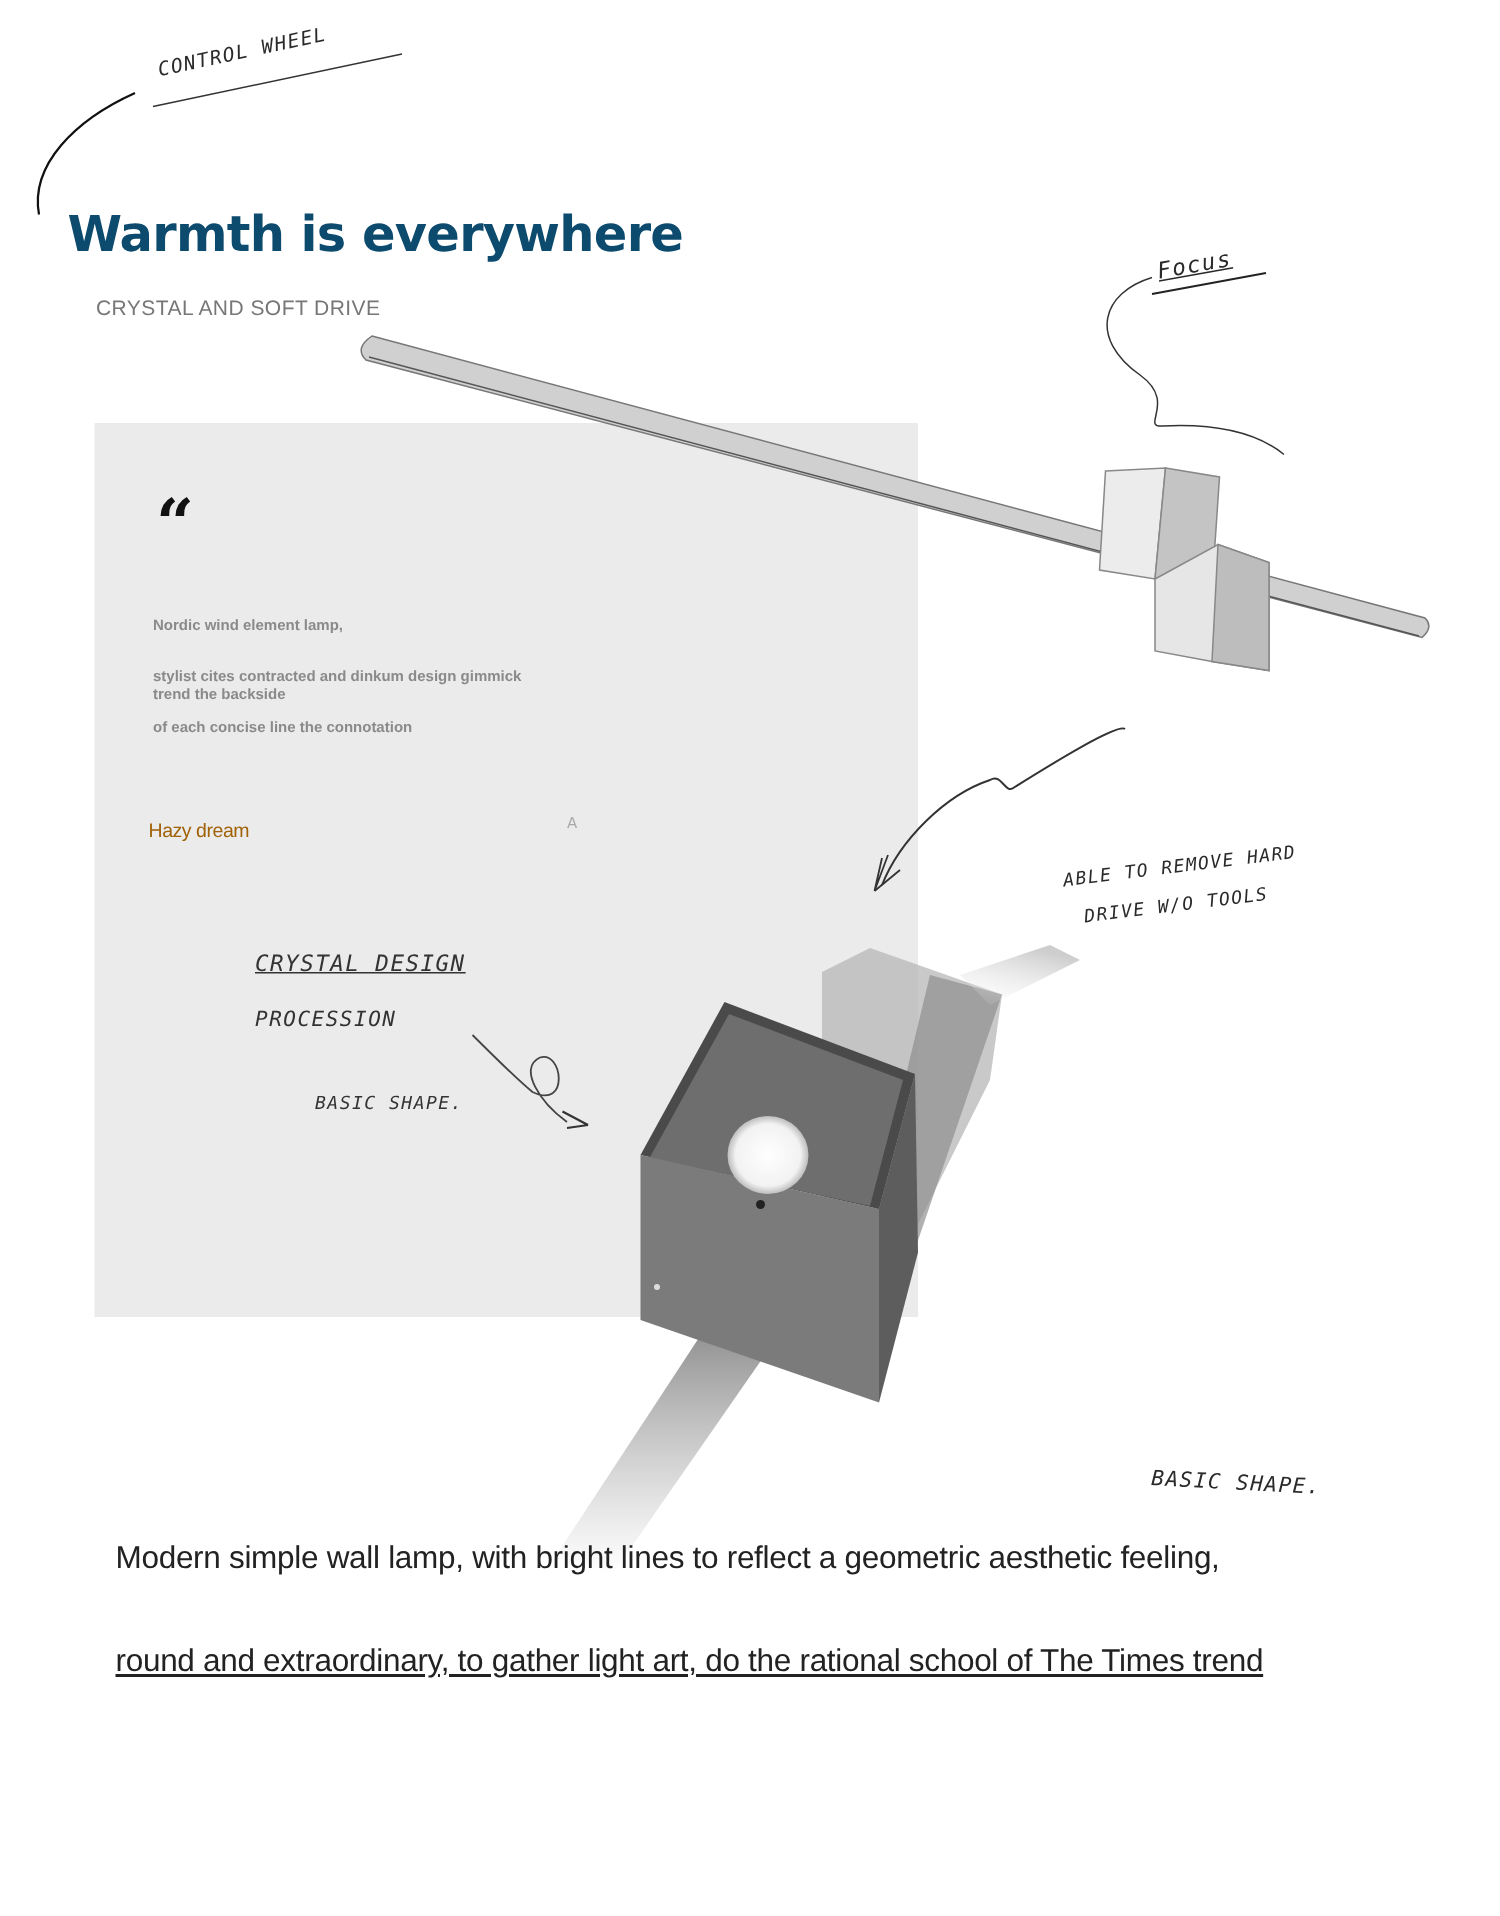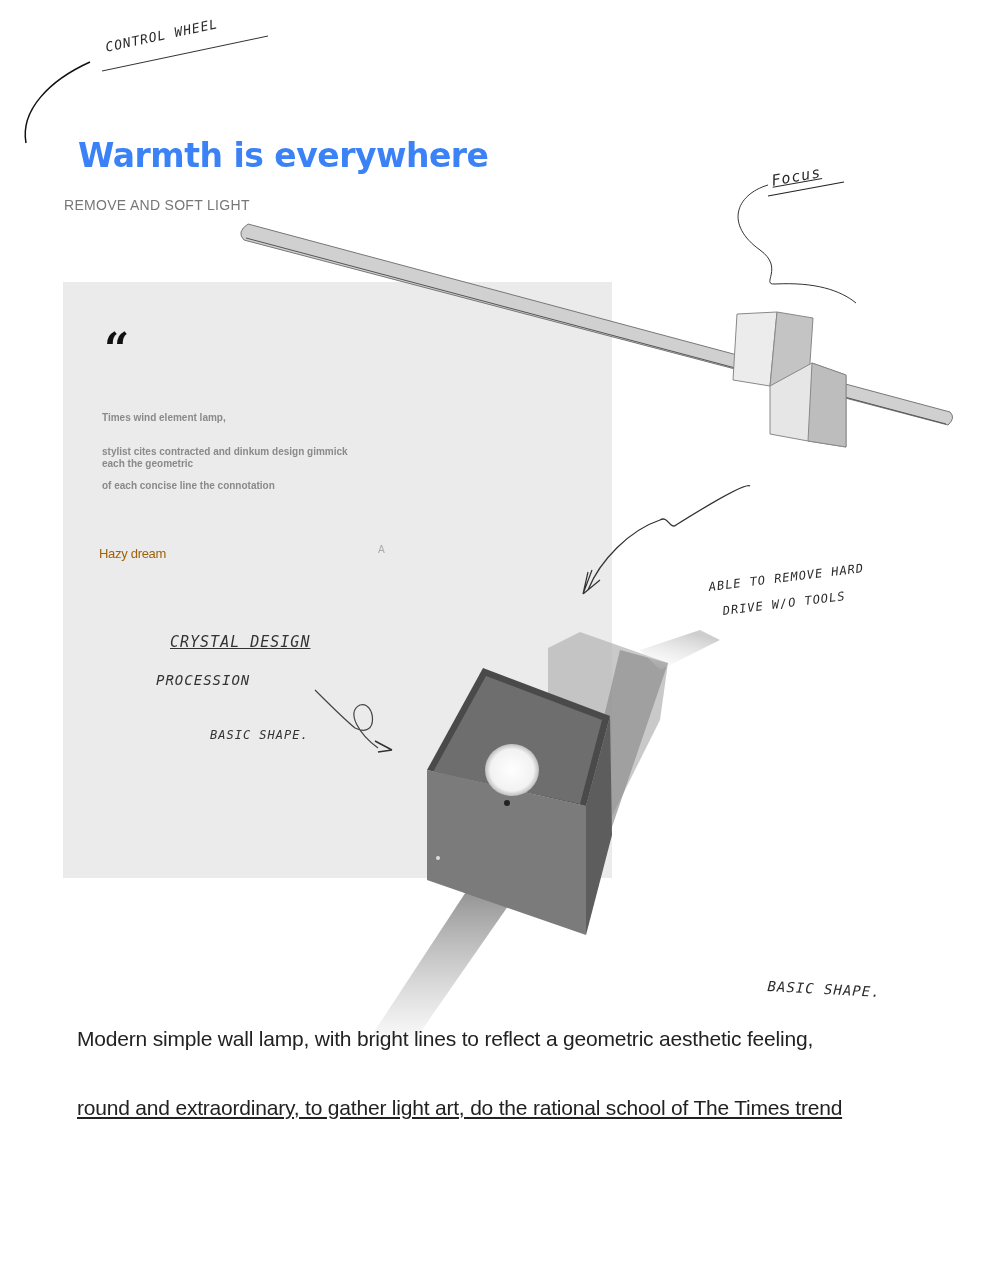--- a/index.html
+++ b/index.html
@@ -1,20 +1,20 @@
 <!DOCTYPE html>
 <html><head>
 <meta charset="utf-8">
 <style>
   html, body { margin:0; padding:0; background:#ffffff; }
   body { width:1000px; height:1277px; position:relative; overflow:hidden; font-family:"DejaVu Sans", sans-serif; }
   .abs { position:absolute; }
   .hand { font-family:"DejaVu Sans Mono", monospace; color:#2a2a2a; font-style:italic; letter-spacing:1px; }
   .panel { left:63px; top:282px; width:549px; height:596px; background:#ebebeb; }
-  .title { left:78px; top:136px; font-family:"DejaVu Sans", sans-serif; font-weight:bold; font-size:33px; color:#3b82f6; letter-spacing:-0.5px; }
+  .title { left:45px; top:136px; font-family:"DejaVu Sans", sans-serif; font-weight:bold; font-size:33px; color:#0c4a6e; letter-spacing:-0.5px; }
   .subtitle { left:64px; top:197px; font-family:"Liberation Sans", sans-serif; font-size:14px; color:#777; letter-spacing:0.3px; }
   .quote-mark { left:104px; top:328px; font-family:"DejaVu Serif", serif; font-weight:bold; font-size:44px; color:#111; line-height:1; }
   .quote-line { left:102px; font-family:"Liberation Sans", sans-serif; font-weight:bold; font-size:10px; color:#8a8a8a; }
   .hazy { left:99px; top:546px; font-family:"Liberation Sans", sans-serif; font-size:13px; color:#a16207; letter-spacing:-0.3px; }
   .tiny-a { left:378px; top:544px; font-size:10px; color:#aaa; }
   .caption { left:77px; font-family:"Liberation Sans", sans-serif; font-size:21px; color:#222; letter-spacing:-0.2px; white-space:nowrap; }
   svg { position:absolute; left:0; top:0; }
 </style>
 </head>
 <body>
@@ -86,29 +86,29 @@
     <circle cx="507" cy="803" r="3" fill="#222"></circle>
     <circle cx="438" cy="858" r="2" fill="#ddd"></circle>
   </g>
 </svg>
 
 <div class="abs hand" style="left:104px;top:40px;font-size:13px;transform:rotate(-12deg);transform-origin:left top;">CONTROL WHEEL</div>
 <div class="abs hand" style="left:770px;top:172px;font-size:15px;transform:rotate(-10deg);transform-origin:left top;text-decoration:underline;">Focus</div>
 <div class="abs hand" style="left:708px;top:580px;font-size:12px;transform:rotate(-7deg);transform-origin:left top;">ABLE TO REMOVE HARD</div>
 <div class="abs hand" style="left:722px;top:604px;font-size:12px;transform:rotate(-7deg);transform-origin:left top;">DRIVE W/O TOOLS</div>
 <div class="abs hand" style="left:170px;top:633px;font-size:15px;text-decoration:underline;color:#333;">CRYSTAL DESIGN</div>
-<div class="abs hand" style="left:156px;top:672px;font-size:14px;color:#333;">PROCESSION</div>
+<div class="abs hand" style="left:170px;top:672px;font-size:14px;color:#333;">PROCESSION</div>
 <div class="abs hand" style="left:210px;top:728px;font-size:12px;color:#333;">BASIC SHAPE.</div>
 <div class="abs hand" style="left:768px;top:978px;font-size:14px;transform:rotate(3deg);transform-origin:left top;">BASIC SHAPE.</div>
 
 <div class="abs title">Warmth is everywhere</div>
-<div class="abs subtitle">REMOVE AND SOFT LIGHT</div>
+<div class="abs subtitle">CRYSTAL AND SOFT DRIVE</div>
 
 <div class="abs quote-mark">“</div>
-<div class="abs quote-line" style="top:412px;">Times wind element lamp,</div>
+<div class="abs quote-line" style="top:412px;">Nordic wind element lamp,</div>
 <div class="abs quote-line" style="top:446px;">stylist cites contracted and dinkum design gimmick</div>
-<div class="abs quote-line" style="top:458px;">each the geometric</div>
+<div class="abs quote-line" style="top:458px;">trend the backside</div>
 <div class="abs quote-line" style="top:480px;">of each concise line the connotation</div>
 <div class="abs hazy">Hazy dream</div>
 <div class="abs tiny-a">A</div>
 
 <div class="abs caption" style="top:1027px;">Modern simple wall lamp, with bright lines to reflect a geometric aesthetic feeling,</div>
 <div class="abs caption" style="top:1096px;text-decoration:underline;">round and extraordinary, to gather light art, do the rational school of The Times trend</div>
 
 </body></html>

